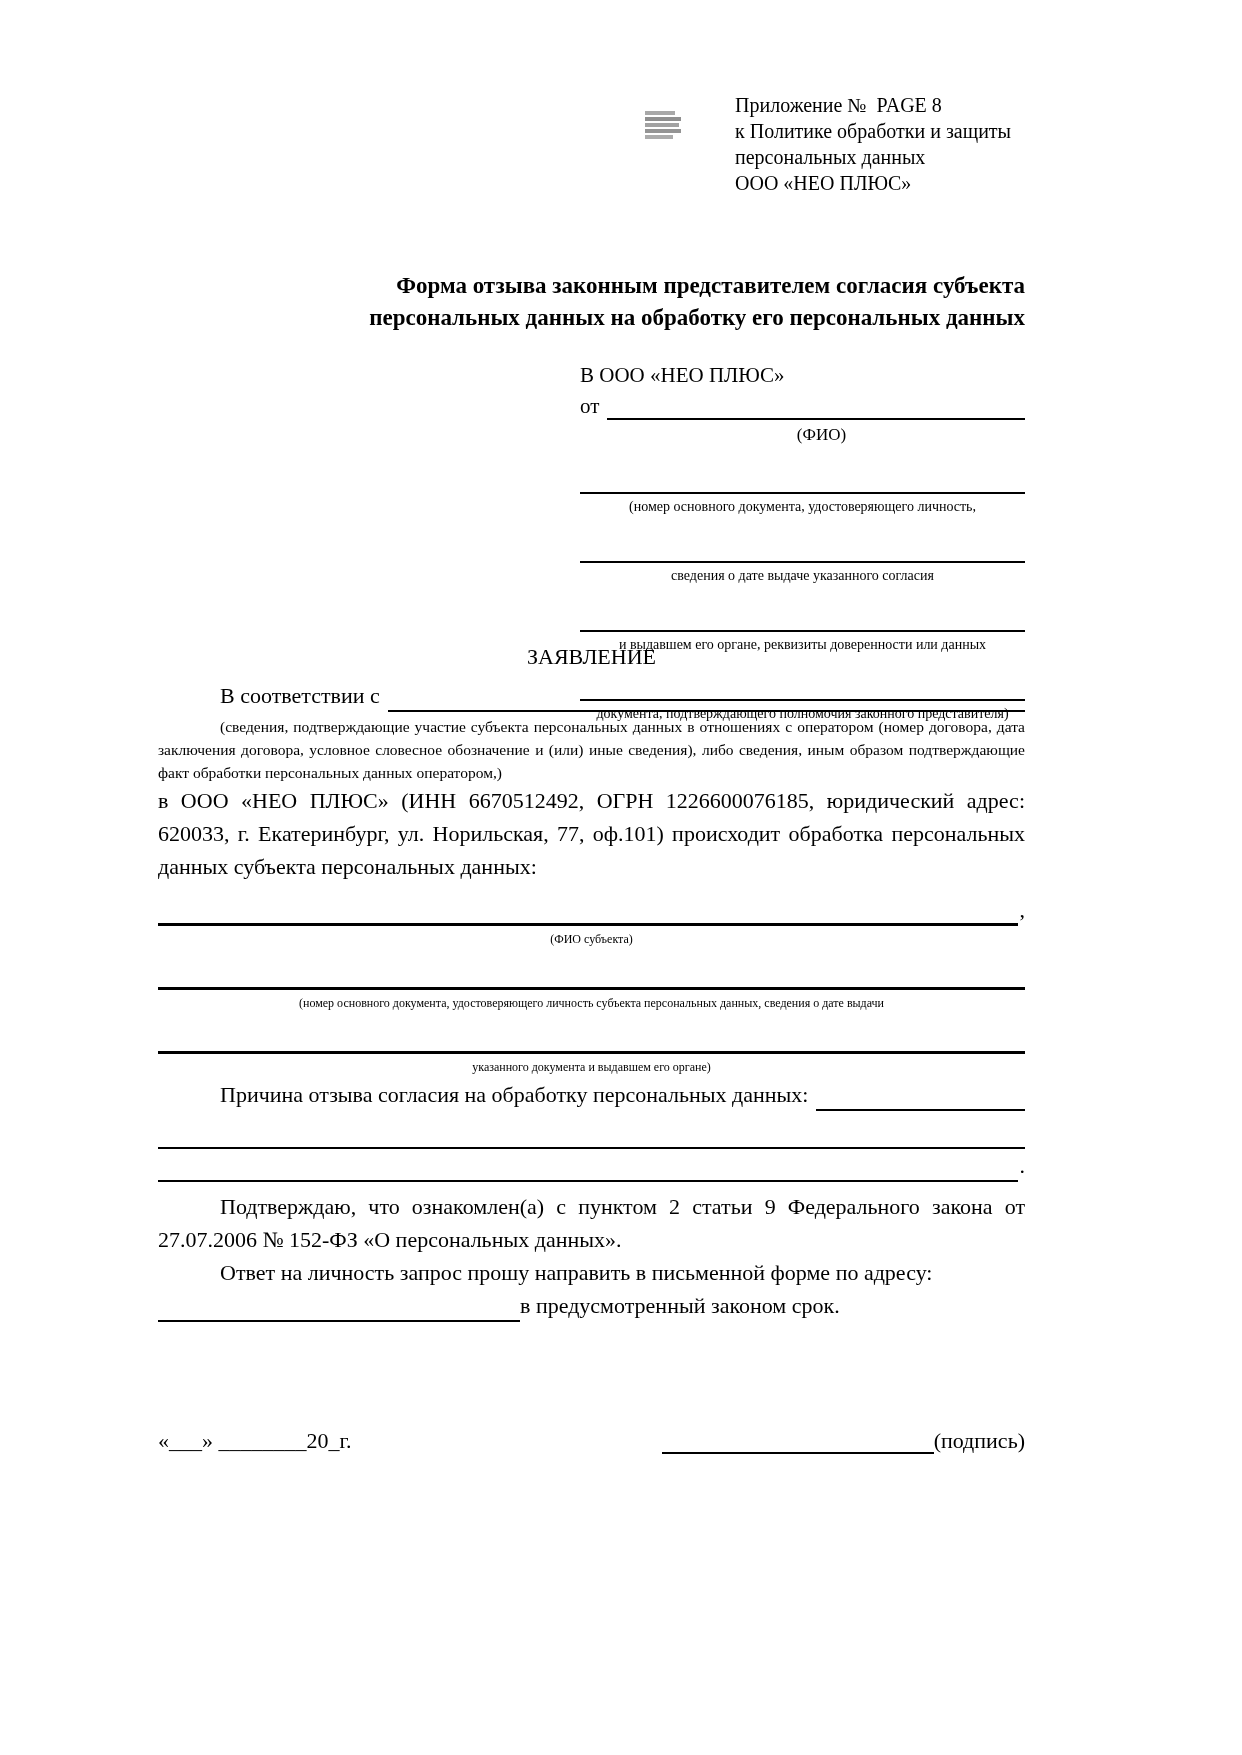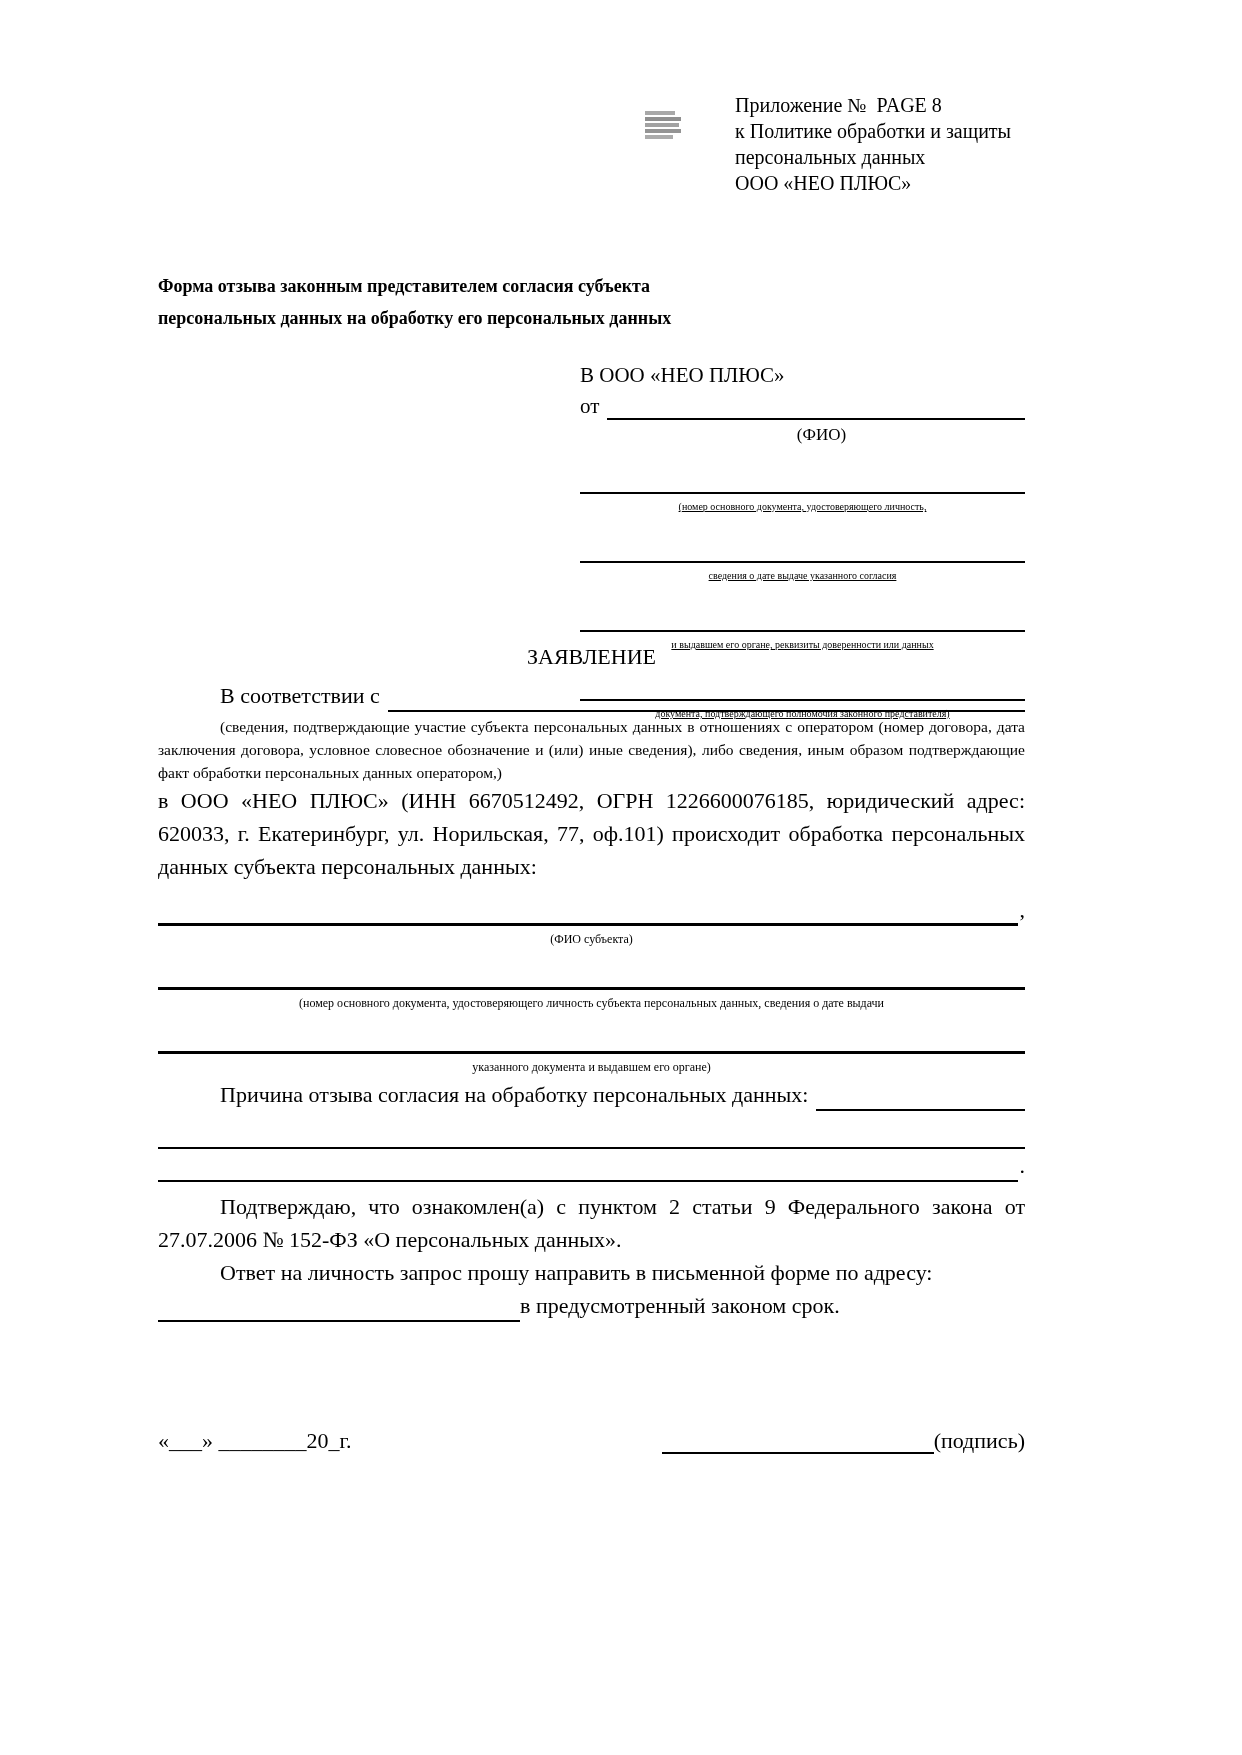--- a/index.html
+++ b/index.html
@@ -22,35 +22,35 @@
   .doc-icon .bar:nth-child(4){ width:36px; background:#949494; }
   .doc-icon .bar:nth-child(5){ width:28px; background:#ababab; }
 
   .header-block {
     position:absolute; left:735px; top:92px; width:300px;
     font-size:20px; line-height:26px;
   }
 
   .title-block {
     position:absolute; left:158px; top:270px; width:867px;
-    text-align:left; font-weight:bold; font-size:18px; line-height:32px;
+    text-align:right; font-weight:bold; font-size:23px; line-height:32px;
   }
 
   .recipient-block {
     position:absolute; left:580px; top:362px; width:445px;
     font-size:21px; line-height:27px;
   }
   .to-line { margin-bottom:4px; }
   .from-line { display:flex; align-items:flex-end; }
   .from-label { white-space:nowrap; padding-right:8px; }
   .fill-line { flex:1; border-bottom:2px solid #000; height:24px; }
   .fio-caption { text-align:center; font-size:17px; padding-left:38px; margin-top:1px; }
   .field-group { margin-top:24px; }
   .write-line { border-bottom:2px solid #000; height:22px; }
-  .field-caption { text-align:center; font-size:10px; line-height:20px; padding-top:3px;text-decoration:underline; }
+  .field-caption { text-align:center; font-size:14px; line-height:20px; padding-top:3px; }
 
   .statement-block {
     position:absolute; left:158px; top:640px; width:867px;
     font-size:22px; line-height:33px;
   }
   .stmt-heading { text-align:center; font-size:22px; margin-bottom:6px; }
   .accordance-line { display:flex; align-items:flex-end; }
   .indent-spacer { width:62px; flex:none; }
   .accordance-label { white-space:nowrap; padding-right:8px; }
   .small-print {

